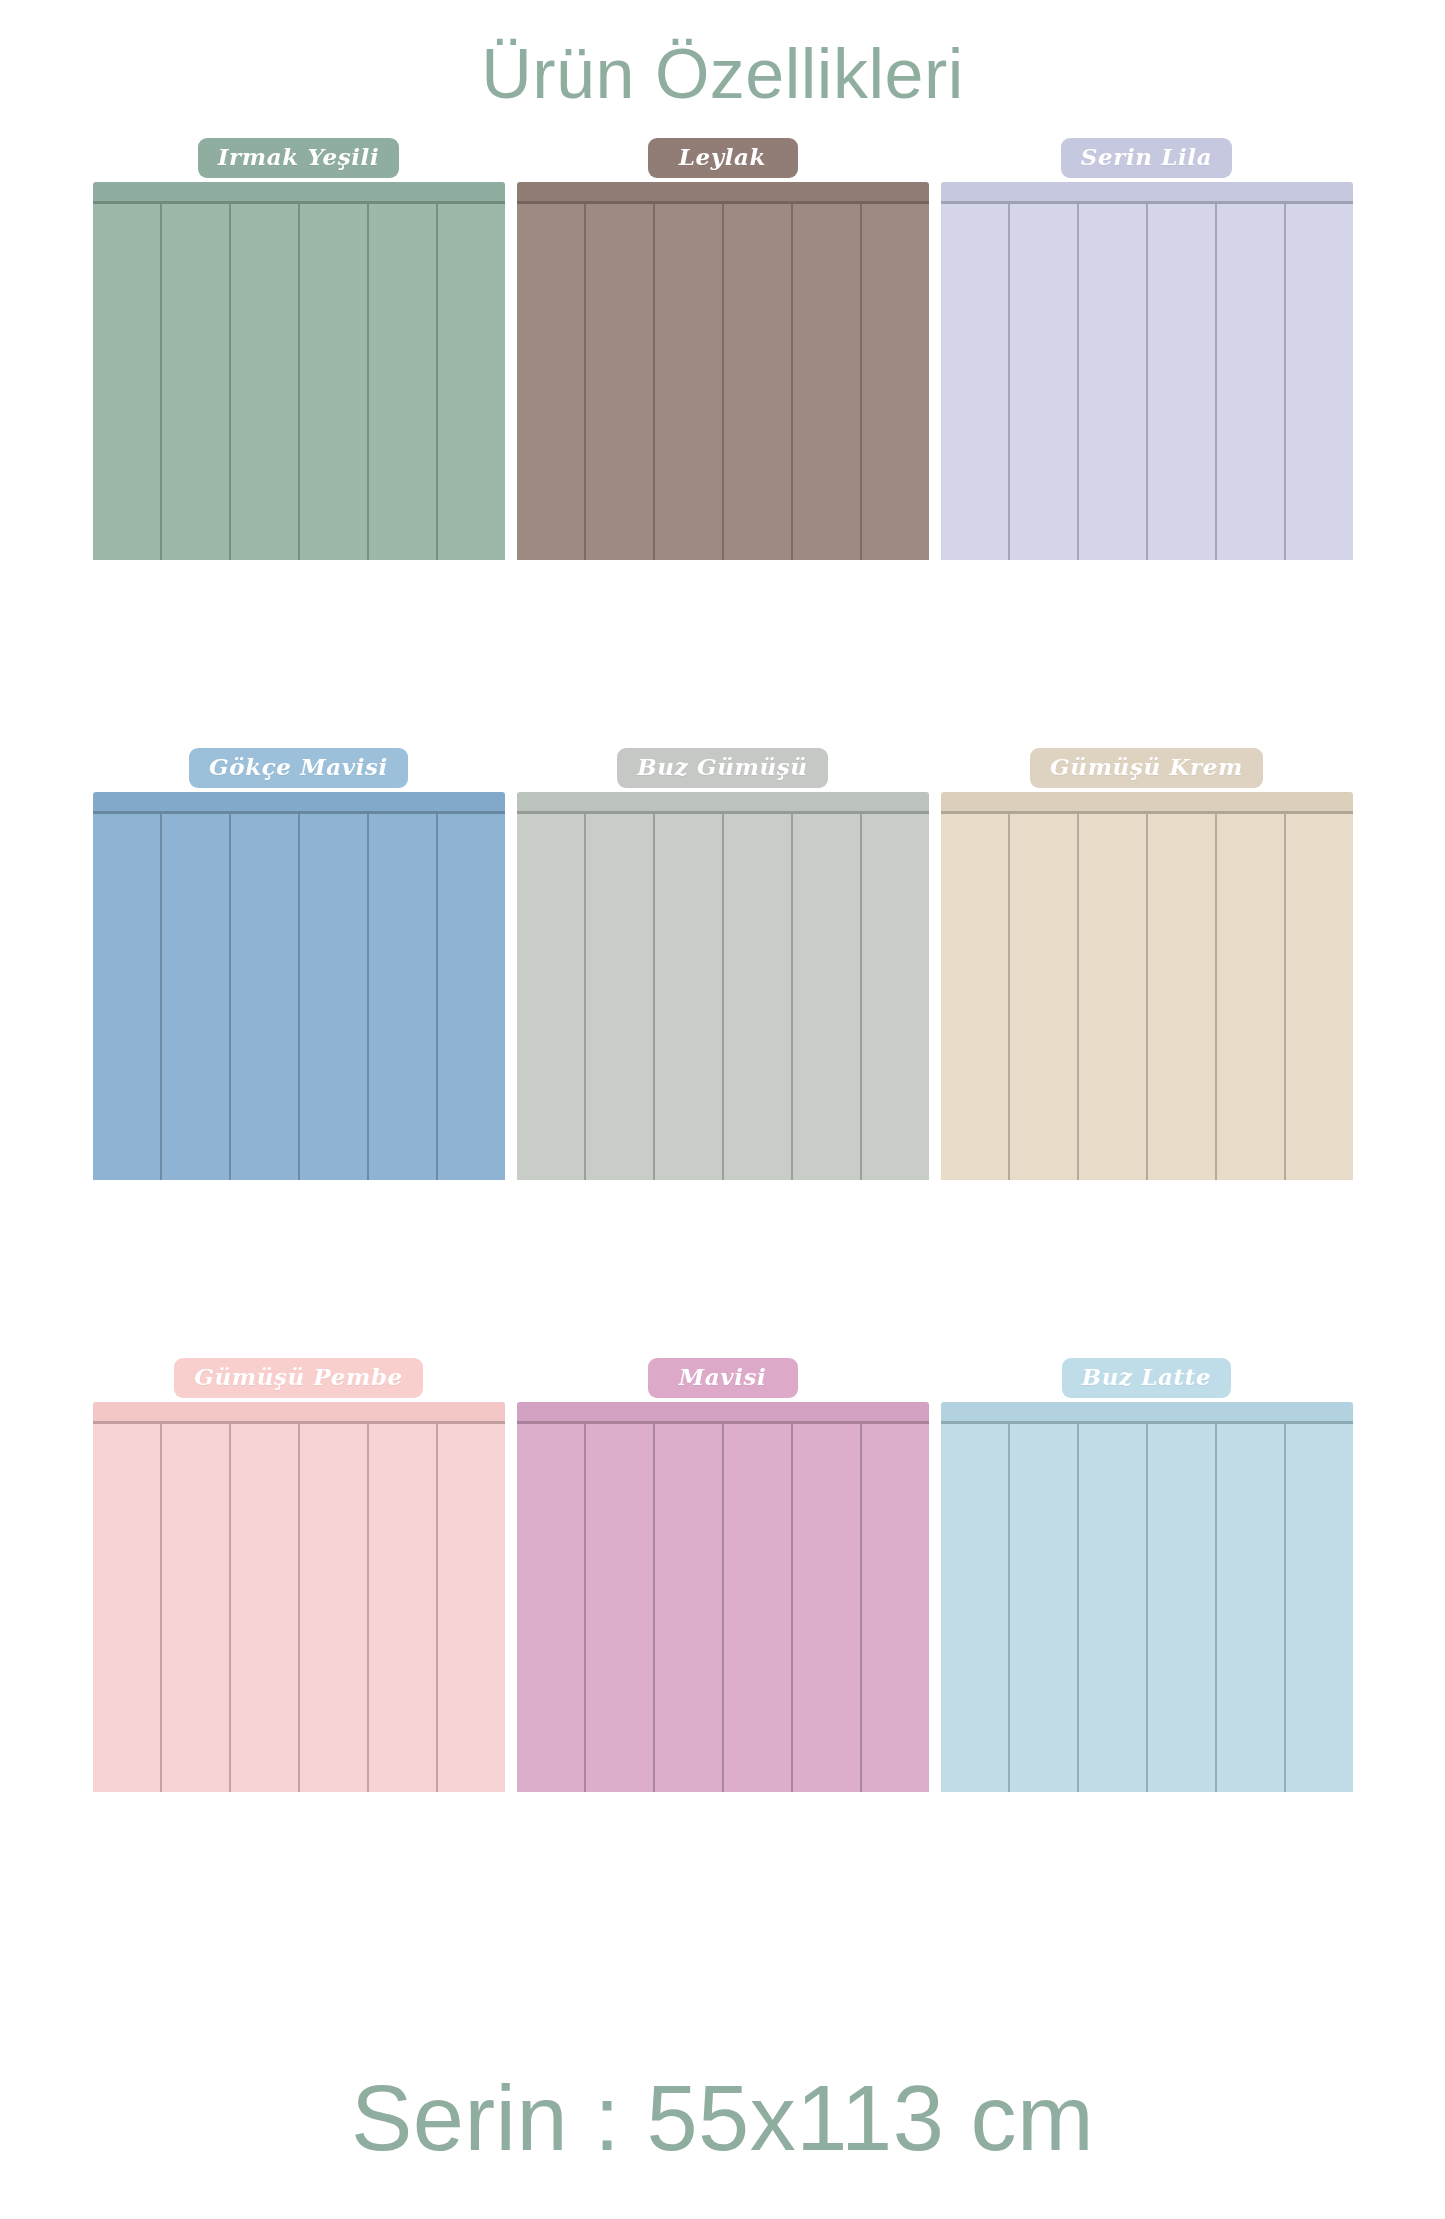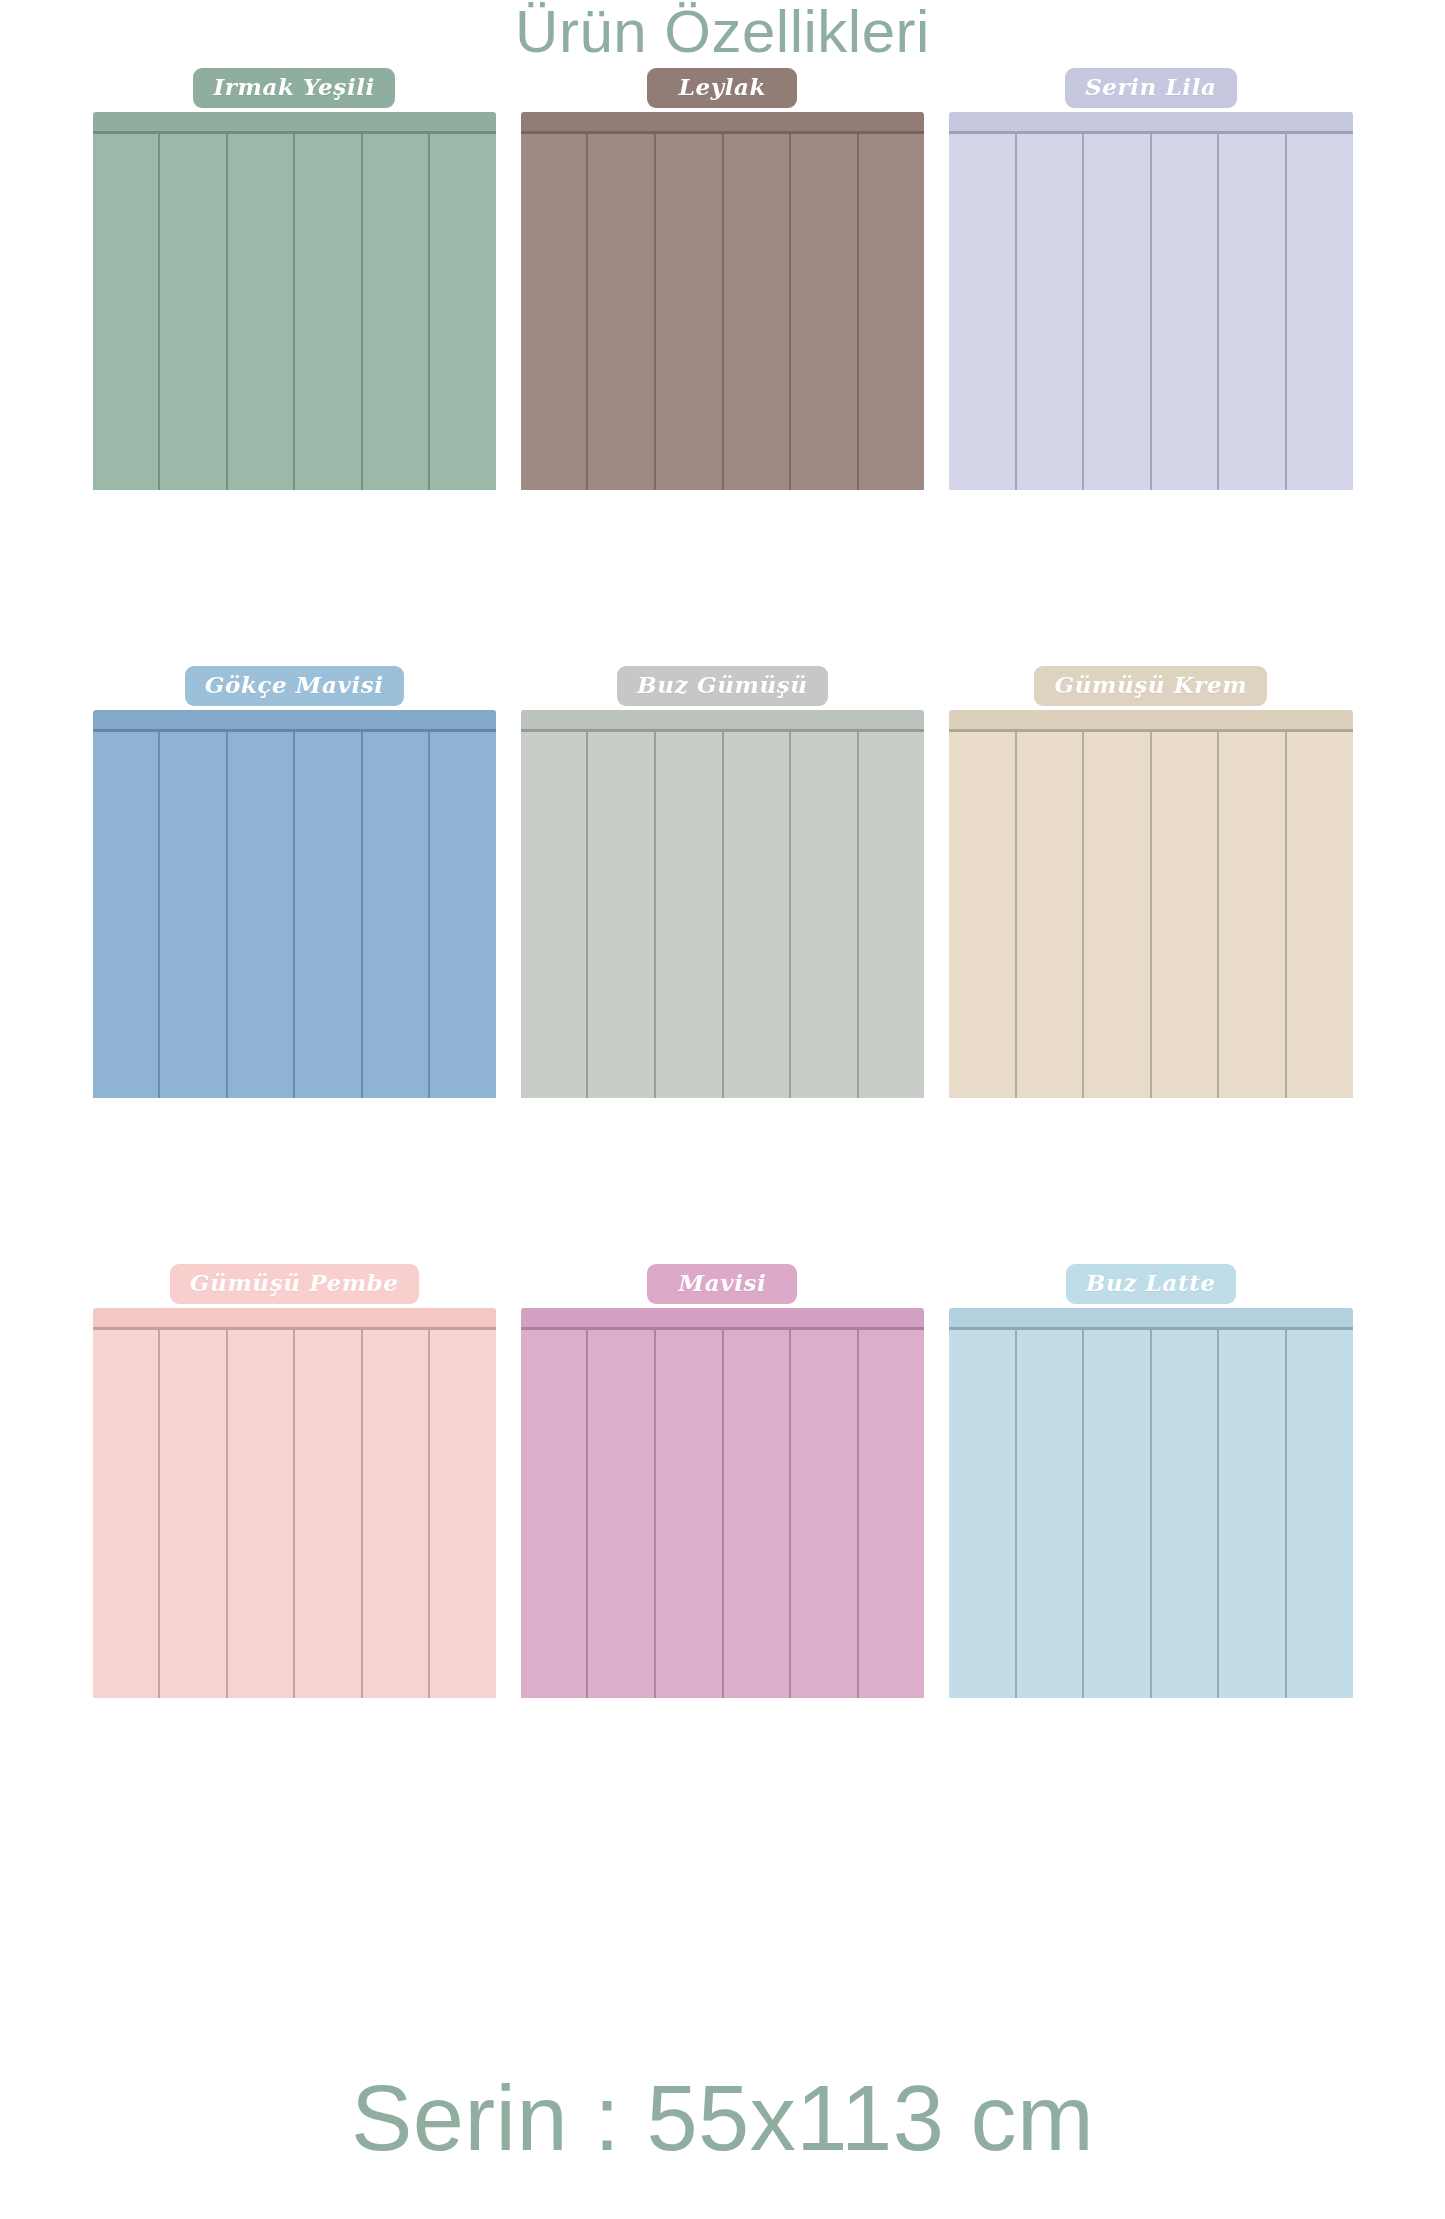--- a/index.html
+++ b/index.html
@@ -17,37 +17,39 @@
     height: 2219px;
     position: relative;
     display: flex;
     flex-direction: column;
     align-items: center;
     background: #ffffff;
   }
 
   
   .page-title {
-    font-size: 60px;
+    font-size: 70px;
     font-weight: 400;
     letter-spacing: 0.5px;
     color: #8fae9f;
+    margin-top: 38px;
     line-height: 1.05;
     white-space: nowrap;
   }
 
   
   .swatch-grid {
     width: 1260px;
-    margin-top: 5px;
+    margin-top: 26px;
     display: grid;
     grid-template-columns: repeat(3, 1fr);
     grid-template-rows: repeat(3, 598px);
     column-gap: 25px;
     row-gap: 0px;
+    gap: 12px;
   }
 
   .swatch-cell {
     position: relative;
     display: flex;
     flex-direction: column;
     align-items: center;
   }
 
   

